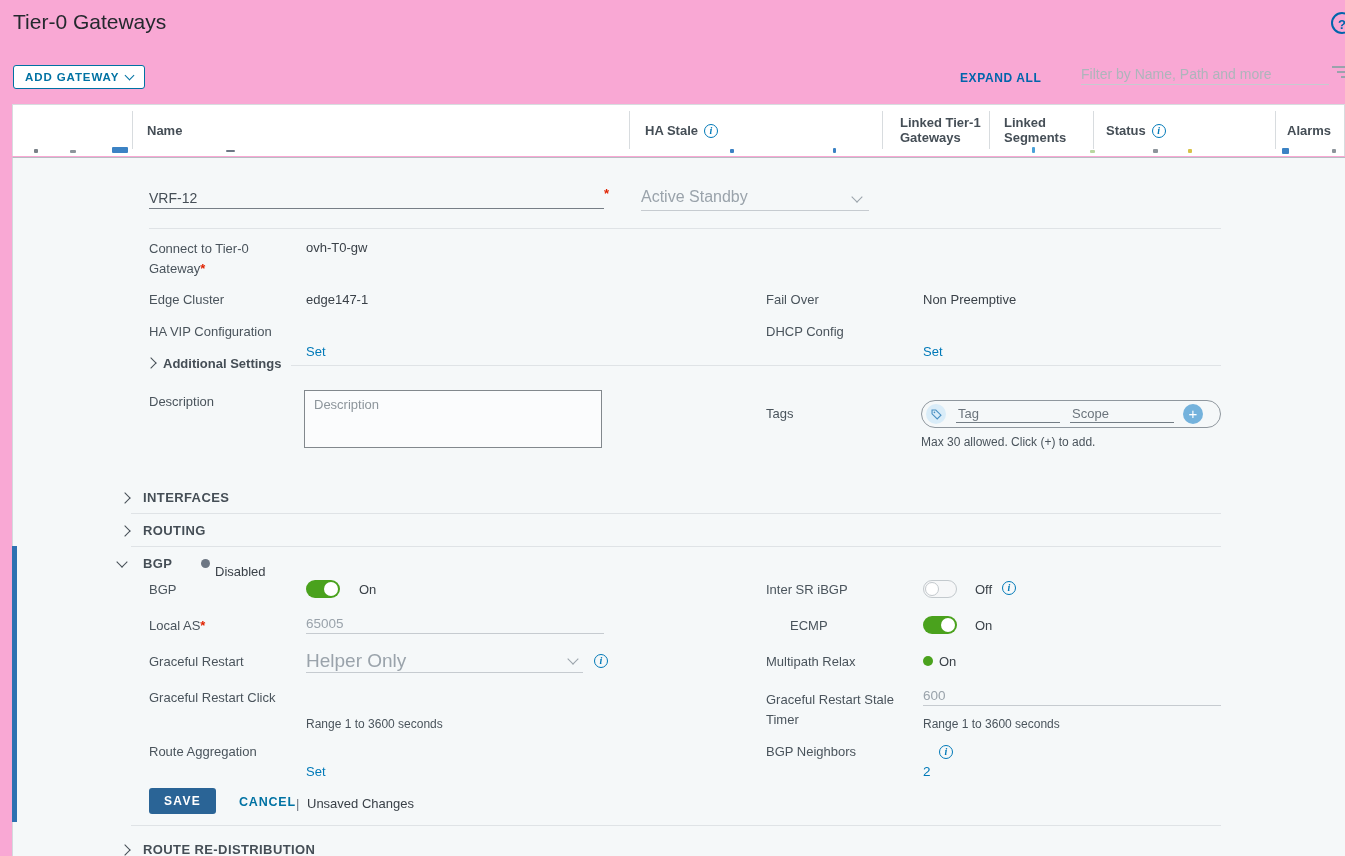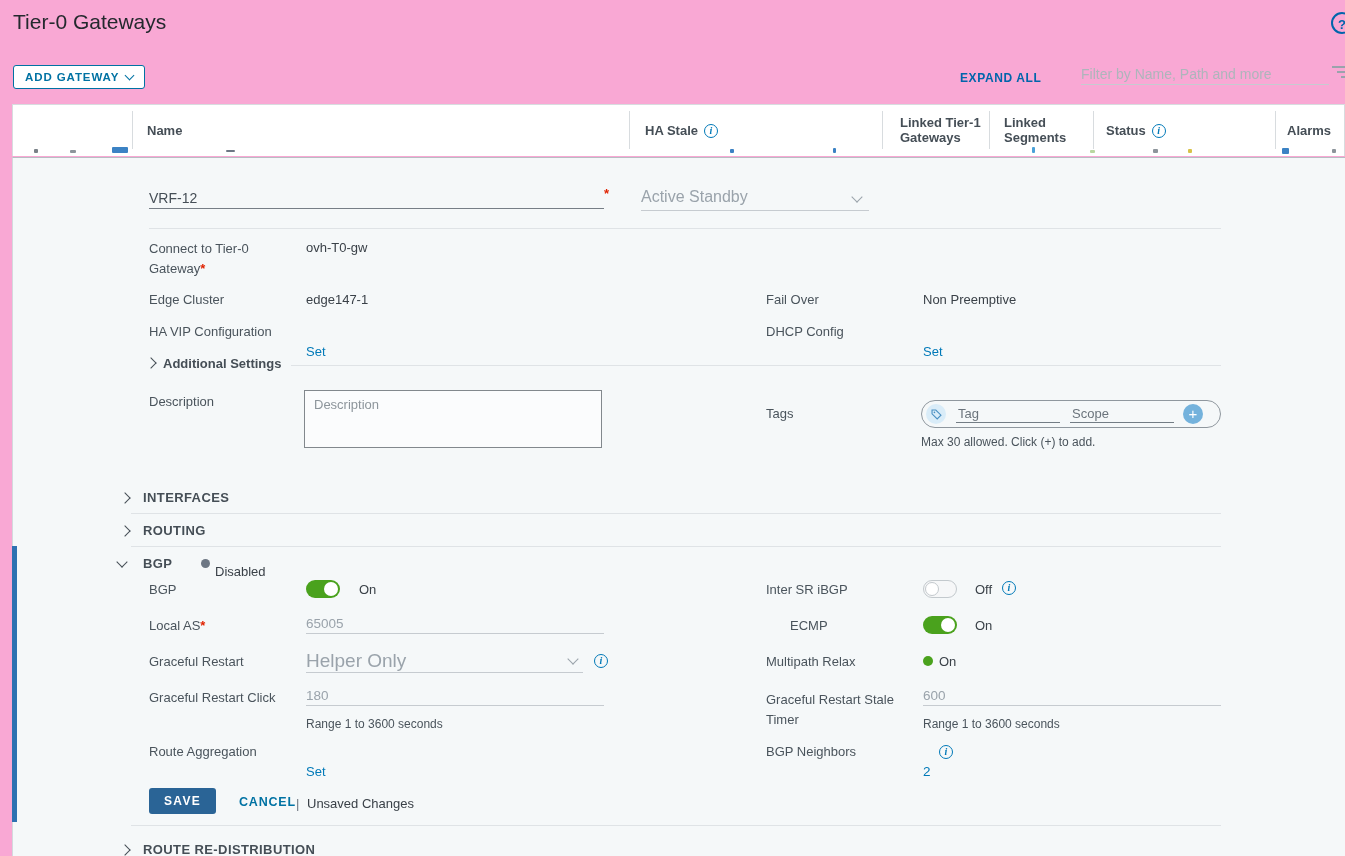--- a/index.html
+++ b/index.html
@@ -254,21 +254,20 @@
       <span class="ghost" style="font-size:19px;">Helper Only</span>
       <span class="chev d gray" style="position:absolute; right:6px; top:5px;"></span>
     </div>
     <span class="in info-badge" style="left:581px; top:496px;">i</span>
 
     <div class="in lbl" style="left:753px; top:496px;">Multipath Relax</div>
     <span class="in dot green" style="left:910px; top:498px;"></span>
     <div class="in val" style="left:926px; top:496px;">On</div>
 
     <div class="in lbl" style="left:136px; top:532px;">Graceful Restart Click</div>
-    <input class="in uline-input ghost" style="left: 293px; top: 528px; width: 298px; color: rgb(154, 163, 171);" value="180">
     <div class="in hint" style="left:293px; top:559px;">Range 1 to 3600 seconds</div>
 
     <div class="in lbl" style="left:753px; top:532px; width:145px; line-height:20px;">Graceful Restart Stale Timer</div>
     <input class="in uline-input ghost" style="left: 910px; top: 528px; width: 298px; color: rgb(154, 163, 171);" value="600">
     <div class="in hint" style="left:910px; top:559px;">Range 1 to 3600 seconds</div>
 
     <div class="in lbl" style="left:136px; top:586px;">Route Aggregation</div>
     <div class="in link" style="left:293px; top:586px;">Set</div>
 
     <div class="in lbl" style="left:753px; top:586px;">BGP Neighbors</div>

